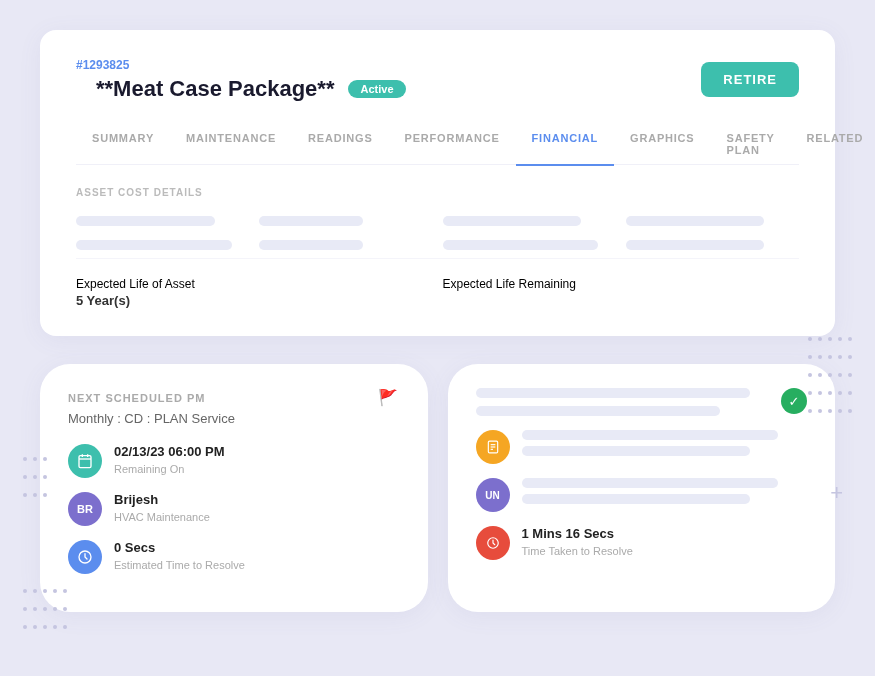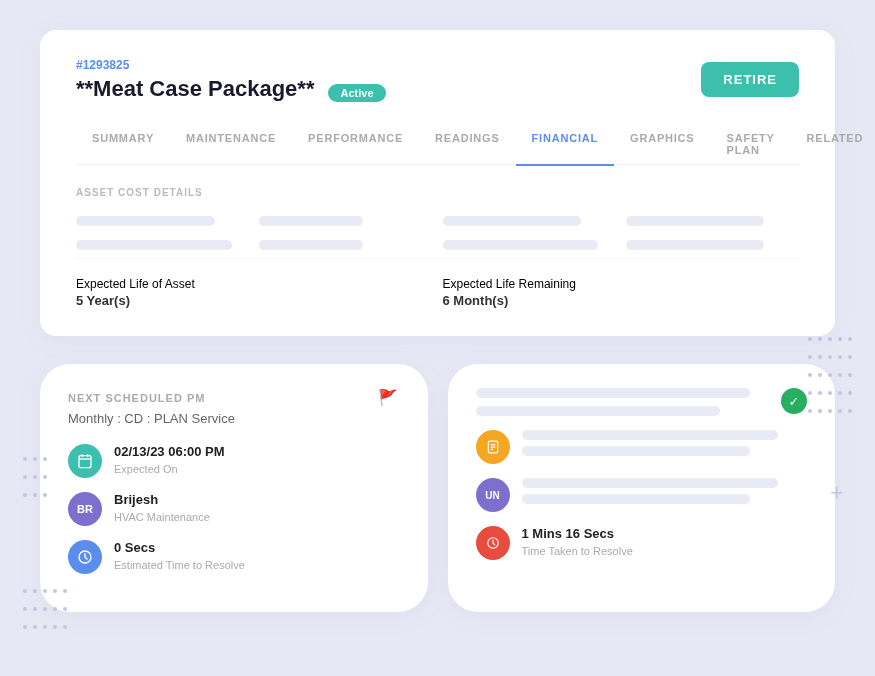--- a/index.html
+++ b/index.html
@@ -44,23 +44,24 @@
 
     .asset-id {
       color: #5b8dee;
       font-size: 12px;
       font-weight: 600;
       margin-bottom: 4px;
     }
 
     .asset-title-row {
       display: flex;
-      align-items: flex-end;
+      align-items: center;
       gap: 14px;
       margin-bottom: 20px;
+      margin-left: 20px;
     }
 
     .asset-title {
       font-size: 22px;
       font-weight: 700;
       color: #1a1a2e;
     }
 
     .badge-active {
       background: #3dbfad;
@@ -304,22 +305,22 @@
     <div class="asset-id">#1293825</div>
     <div class="asset-title-row">
       <div class="asset-title">**Meat Case Package**</div>
       <span class="badge-active">Active</span>
     </div>
     <button class="retire-btn">RETIRE</button>
 
     <nav class="nav-tabs">
       <div class="nav-tab">SUMMARY</div>
       <div class="nav-tab">MAINTENANCE</div>
+      <div class="nav-tab">READINGS</div>
       <div class="nav-tab">PERFORMANCE</div>
-      <div class="nav-tab">READINGS</div>
       <div class="nav-tab active">FINANCIAL</div>
       <div class="nav-tab">GRAPHICS</div>
       <div class="nav-tab">SAFETY PLAN</div>
       <div class="nav-tab">RELATED</div>
 
     </nav>
 
     <div class="section-label">ASSET COST DETAILS</div>
 
     <div class="cost-grid">
@@ -335,21 +336,20 @@
     </div>
 
     <div class="cost-row-bottom">
       <div>
         <div class="cost-field-label">Expected Life of Asset</div>
         <div class="cost-field-value">5 Year(s)</div>
       </div>
       <div></div>
       <div>
         <div class="cost-field-label">Expected Life Remaining</div>
-        <div class="cost-field-value">6 Month(s)</div>
       </div>
       <div></div>
     </div>
   </div>
 
   <div class="bottom-row">
 
     <div class="bottom-card">
       <div class="pm-title">
         <span>NEXT SCHEDULED PM</span>
@@ -361,21 +361,21 @@
         <div class="pm-icon icon-teal">
           <svg width="16" height="16" viewBox="0 0 24 24" fill="white">
               <rect x="3" y="4" width="18" height="18" rx="2" fill="none" stroke="white" stroke-width="2"></rect>
               <line x1="3" y1="9" x2="21" y2="9" stroke="white" stroke-width="2"></line>
               <line x1="8" y1="2" x2="8" y2="6" stroke="white" stroke-width="2"></line>
               <line x1="16" y1="2" x2="16" y2="6" stroke="white" stroke-width="2"></line>
             </svg>
         </div>
         <div class="pm-item-text">
           <strong>02/13/23 06:00 PM</strong>
-          <span>Expected On</span>
+          <span>Remaining On</span>
         </div>
       </div>
 
       <div class="pm-item">
         <div class="pm-icon icon-purple" style="font-size:11px; font-weight:700;">BR</div>
         <div class="pm-item-text">
           <strong>Brijesh</strong>
           <span>HVAC Maintenance</span>
         </div>
       </div>

